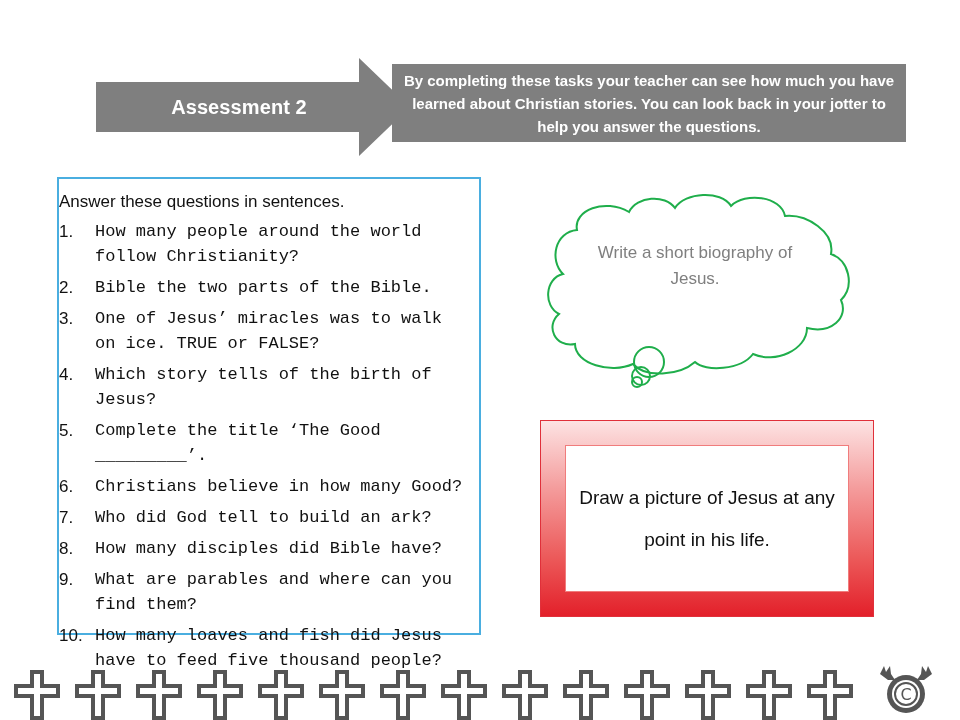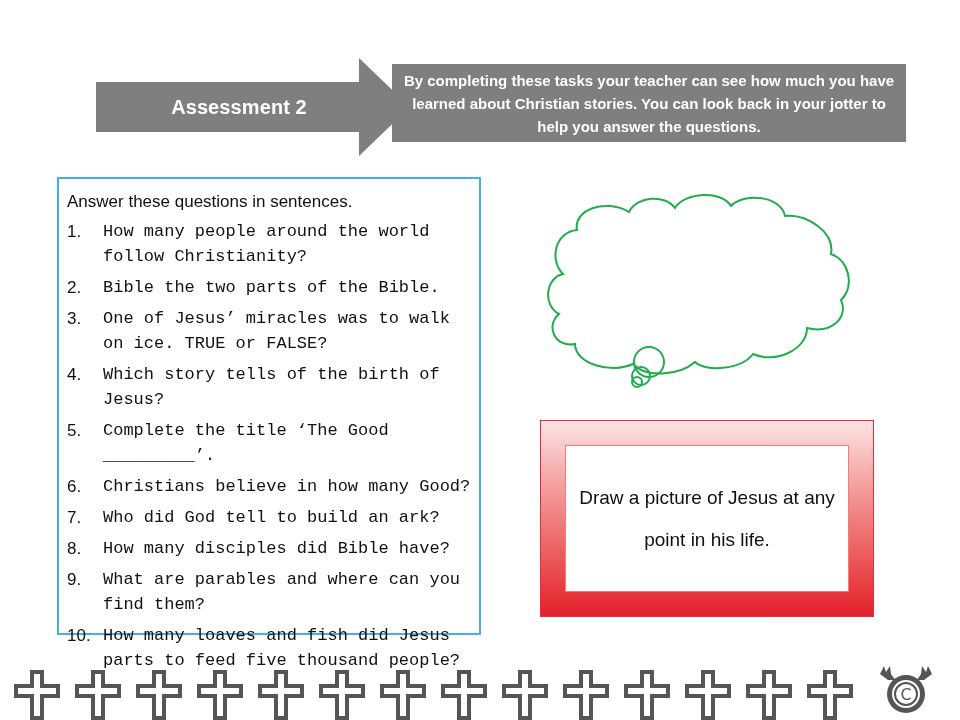--- a/index.html
+++ b/index.html
@@ -1,21 +1,21 @@
 <!DOCTYPE html>
 <html><head>
 <meta charset="utf-8">
 <style>
   html, body { margin:0; padding:0; }
   body { width:960px; height:720px; background:#ffffff; position:relative; overflow:hidden; font-family:"DejaVu Sans", sans-serif; }
   .arrow { position:absolute; left:56px; top:58px; width:314px; height:98px;margin-left:40px; }
   .arrow svg { position:absolute; left:0; top:0; }
   .arrow-label { position:absolute; left:0; top:0; width:286px; height:98px; display:flex; align-items:center; justify-content:center; color:#fff; font-weight:bold; font-size:20px; font-family:"Liberation Sans", sans-serif; letter-spacing:0.1px; }
   .intro { position:absolute; left:392px; top:64px; width:514px; height:78px; background:#7f7f7f; color:#fff; font-weight:bold; font-size:15px; line-height:23px; text-align:center; display:flex; align-items:center; justify-content:center; font-family:"Liberation Sans", sans-serif; padding:15px 6px; box-sizing:border-box; }
-  .questions { position:absolute; left:57px; top:177px; width:424px; height:458px; border:2px solid #4aaee0; box-sizing:border-box; padding:10px 8px 0 8px; font-family:"Liberation Sans", sans-serif; font-size:17px; color:#111; }
+  .questions { position:absolute; left:57px; top:177px; width:424px; height:458px; border:2px solid #4aaee0; box-sizing:border-box; padding:10px 8px 0 0; font-family:"Liberation Sans", sans-serif; font-size:17px; color:#111; }
   .q-heading { line-height:26px; margin-bottom:4px; }
   .q-list { list-style:none; margin:0; padding:0; }
   .q-item { display:flex; line-height:25px; margin-bottom:6px; }
   .q-num { width:36px; flex:0 0 36px; }
   .q-text { flex:1;font-family:Liberation Mono, monospace; }
   .cloud { position:absolute; left:535px; top:178px; width:345px; height:215px; }
   .cloud svg { position:absolute; left:0; top:0; }
   .cloud-text { position:absolute; left:50px; top:62px; width:220px; text-align:center; color:#7f7f7f; font-size:17px; line-height:26px; font-family:"Liberation Sans", sans-serif; }
   .frame { position:absolute; left:540px; top:420px; width:334px; height:197px; background:linear-gradient(180deg,#fde3e3 0%,#f49b9b 35%,#ec5a5a 70%,#e3202a 100%); border:1px solid #e0303a; box-sizing:border-box; }
   .frame-inner { position:absolute; left:24px; top:24px; width:284px; height:147px; background:#fff; border:1px solid #f07c7c; box-sizing:border-box; display:flex; align-items:center; justify-content:center; text-align:center; font-size:19px; line-height:42px; color:#111; font-family:"Liberation Sans", sans-serif; padding:0 10px; }
@@ -69,32 +69,33 @@
     <li class="q-item">
         <span class="q-num">8.</span>
         <span class="q-text">How many disciples did Bible have?</span>
       </li>
     <li class="q-item">
         <span class="q-num">9.</span>
         <span class="q-text">What are parables and where can you find them?</span>
       </li>
     <li class="q-item">
         <span class="q-num">10.</span>
-        <span class="q-text">How many loaves and fish did Jesus parts to feed five thousand people?</span>
+        <span class="q-text">How many loaves and fish did Jesus have to feed five thousand people?</span>
       </li>
   </ol>
 </div>
 
 <div class="cloud">
   <svg width="345" height="215" viewBox="0 0 345 215" fill="none" stroke="#1fae4b" stroke-width="2">
     <path d="M32,42 C28,22 60,10 84,24 C92,8 120,6 130,20 C140,4 176,2 186,18 C200,4 236,8 240,28 C262,26 290,44 286,66 C304,72 310,98 296,112 C304,130 286,146 262,140 C262,162 230,176 208,166 C196,182 160,184 150,174 C134,188 100,190 88,176 C66,186 30,176 30,156 C10,160 0,138 14,126 C-2,118 0,90 18,86 C4,72 10,44 32,42 Z" transform="translate(10,10)"></path>
     <circle cx="114" cy="184" r="15"></circle>
     <circle cx="106" cy="198" r="9"></circle>
     <circle cx="102" cy="204" r="5"></circle>
   </svg>
+  <div class="cloud-text">Write a short biography of Jesus.</div>
 </div>
 
 <div class="frame">
   <div class="frame-inner">Draw a picture of Jesus at any point in his life.</div>
 </div>
 
 <div class="footer">
   <svg class="cross" style="left:10px" viewBox="0 0 54 56">
       <path d="M20,4 H34 V18 H50 V32 H34 V54 H20 V32 H4 V18 H20 Z" fill="#555"></path>
       <path d="M24,8 H30 V22 H46 V28 H30 V50 H24 V28 H8 V22 H24 Z" fill="#fff"></path>

